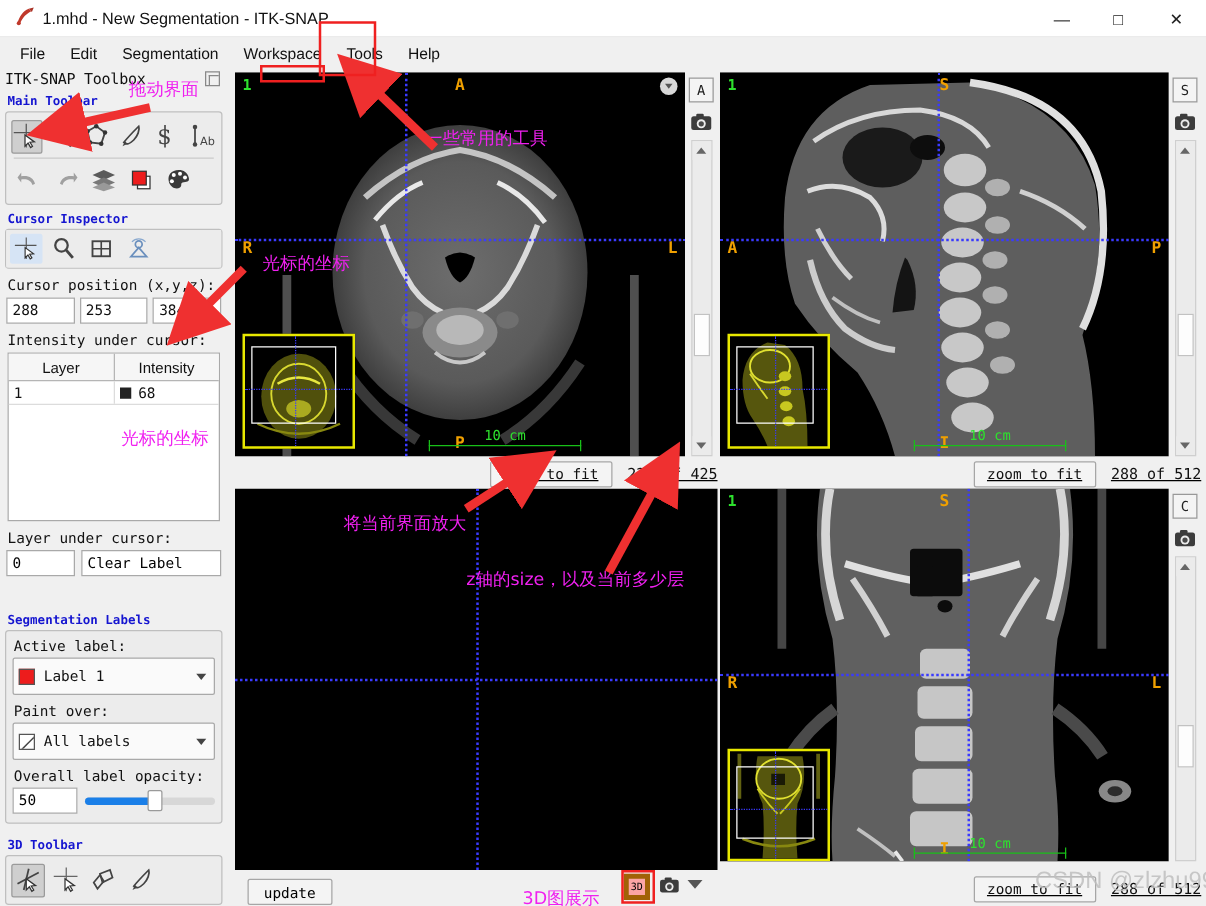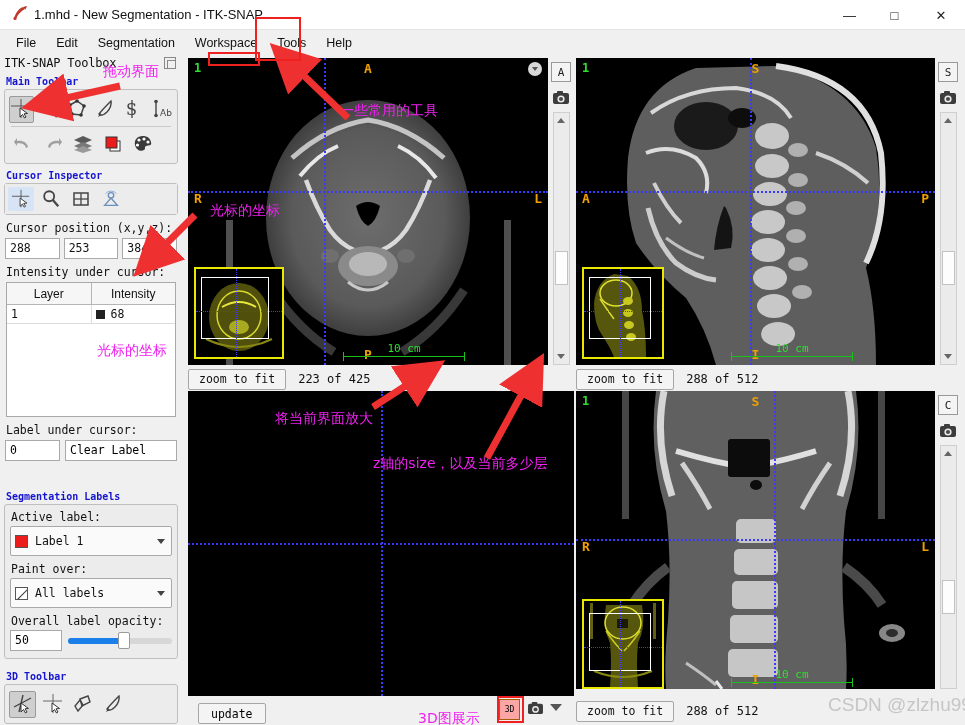--- a/index.html
+++ b/index.html
@@ -122,21 +122,21 @@
     width: 20px; height: 20px; margin-top: 4px; display:flex; align-items:center; justify-content:center;
     font-size: 11px; color: #222; border: 1px solid #999; background: #f4f4f4; font-family:"DejaVu Sans Mono", monospace;
   }
   .strip-cam { width:20px; height:20px; margin-top:5px; display:flex; align-items:center; justify-content:center; }
   .scrollbar { width: 17px; flex: 1; margin-top: 5px; background: #ebebeb; border: 1px solid #cfcfcf; position: relative; }
   .sb-up, .sb-dn { width:15px; height:15px; display:flex; align-items:center; justify-content:center; background:#ebebeb;}
   .sb-thumb { position:absolute; left:1px; width:13px; background:#fdfdfd; border:1px solid #c2c2c2; }
   .tri-up { width:0;height:0;border-left:4px solid transparent;border-right:4px solid transparent;border-bottom:5px solid #666; }
   .tri-dn { width:0;height:0;border-left:4px solid transparent;border-right:4px solid transparent;border-top:5px solid #666; }
 
-  .statusbar { position: absolute; display: flex; align-items: center; gap: 12px; }
+  .statusbar { position: absolute; display: flex; align-items: center; justify-content: flex-end; gap: 12px; text-decoration: underline; }
   .btn-fit {
     height: 21px; padding: 0 10px; background: #f4f4f4; border: 1px solid #a6a6a6; border-radius: 2px;
     font-size: 11.5px; color: #111; display:flex; align-items:center; font-family:"DejaVu Sans Mono", monospace;
   }
   .slice-txt { font-size: 12px; color: #111; font-family:"DejaVu Sans Mono", monospace; }
 
   
   .ann { position: absolute; color: #f020f0; font-size: 14px; font-family: "DejaVu Sans", sans-serif; white-space: nowrap; z-index: 30; }
   .hlbox { position: absolute; border: 2px solid #ef2020; z-index: 35; pointer-events: none; }
   .arrow-svg { position: absolute; z-index: 32; pointer-events: none; }
@@ -144,21 +144,21 @@
   .watermark {
     position: absolute; color: rgba(190,190,190,0.85); font-size: 19px; z-index: 36;
     font-family: "Liberation Sans", sans-serif; white-space: nowrap;
   }
 
   .btn-update {
     position: absolute; height: 21px; padding: 0 12px; background: #f4f4f4; border: 1px solid #a6a6a6;
     border-radius: 2px; font-size: 11.5px; display:flex; align-items:center; font-family:"DejaVu Sans Mono", monospace;
   }
   .btn3d {
-    position:absolute; width:21px; height:21px; border:1px solid #a16207; background:#fca5a5;
+    position:absolute; width:21px; height:21px; border:4px solid #a16207; background:#fca5a5;
     display:flex; align-items:center; justify-content:center; font-size:8px; font-family:"DejaVu Sans Mono", monospace;text-align:center;
   }
 </style>
 </head>
 <body>
 
 <div id="app">
 
   <div class="titlebar">
     <div class="app-icon">
@@ -325,21 +325,21 @@
       </div>
       <div class="tr">
         <div class="td">1</div>
         <div class="td">
           <span class="swatch-sm"></span>
           <span>68</span>
         </div>
       </div>
     </div>
 
-    <div class="field-label">Label under cursor:</div>
+    <div class="field-label">Layer under cursor:</div>
     <div class="label-row">
       <div class="lbl-in">0</div>
       <div class="lbl-in2">Clear Label</div>
     </div>
 
     <div class="sec-title" style="margin-top:30px;">Segmentation Labels</div>
     <div class="groupbox" style="padding:5px 0 7px 0;">
       <div class="field-label" style="margin:0 0 2px 6px;">Active label:</div>
       <div class="combo">
         <div class="cswatch" style="background:#ed1c1c;"></div>

